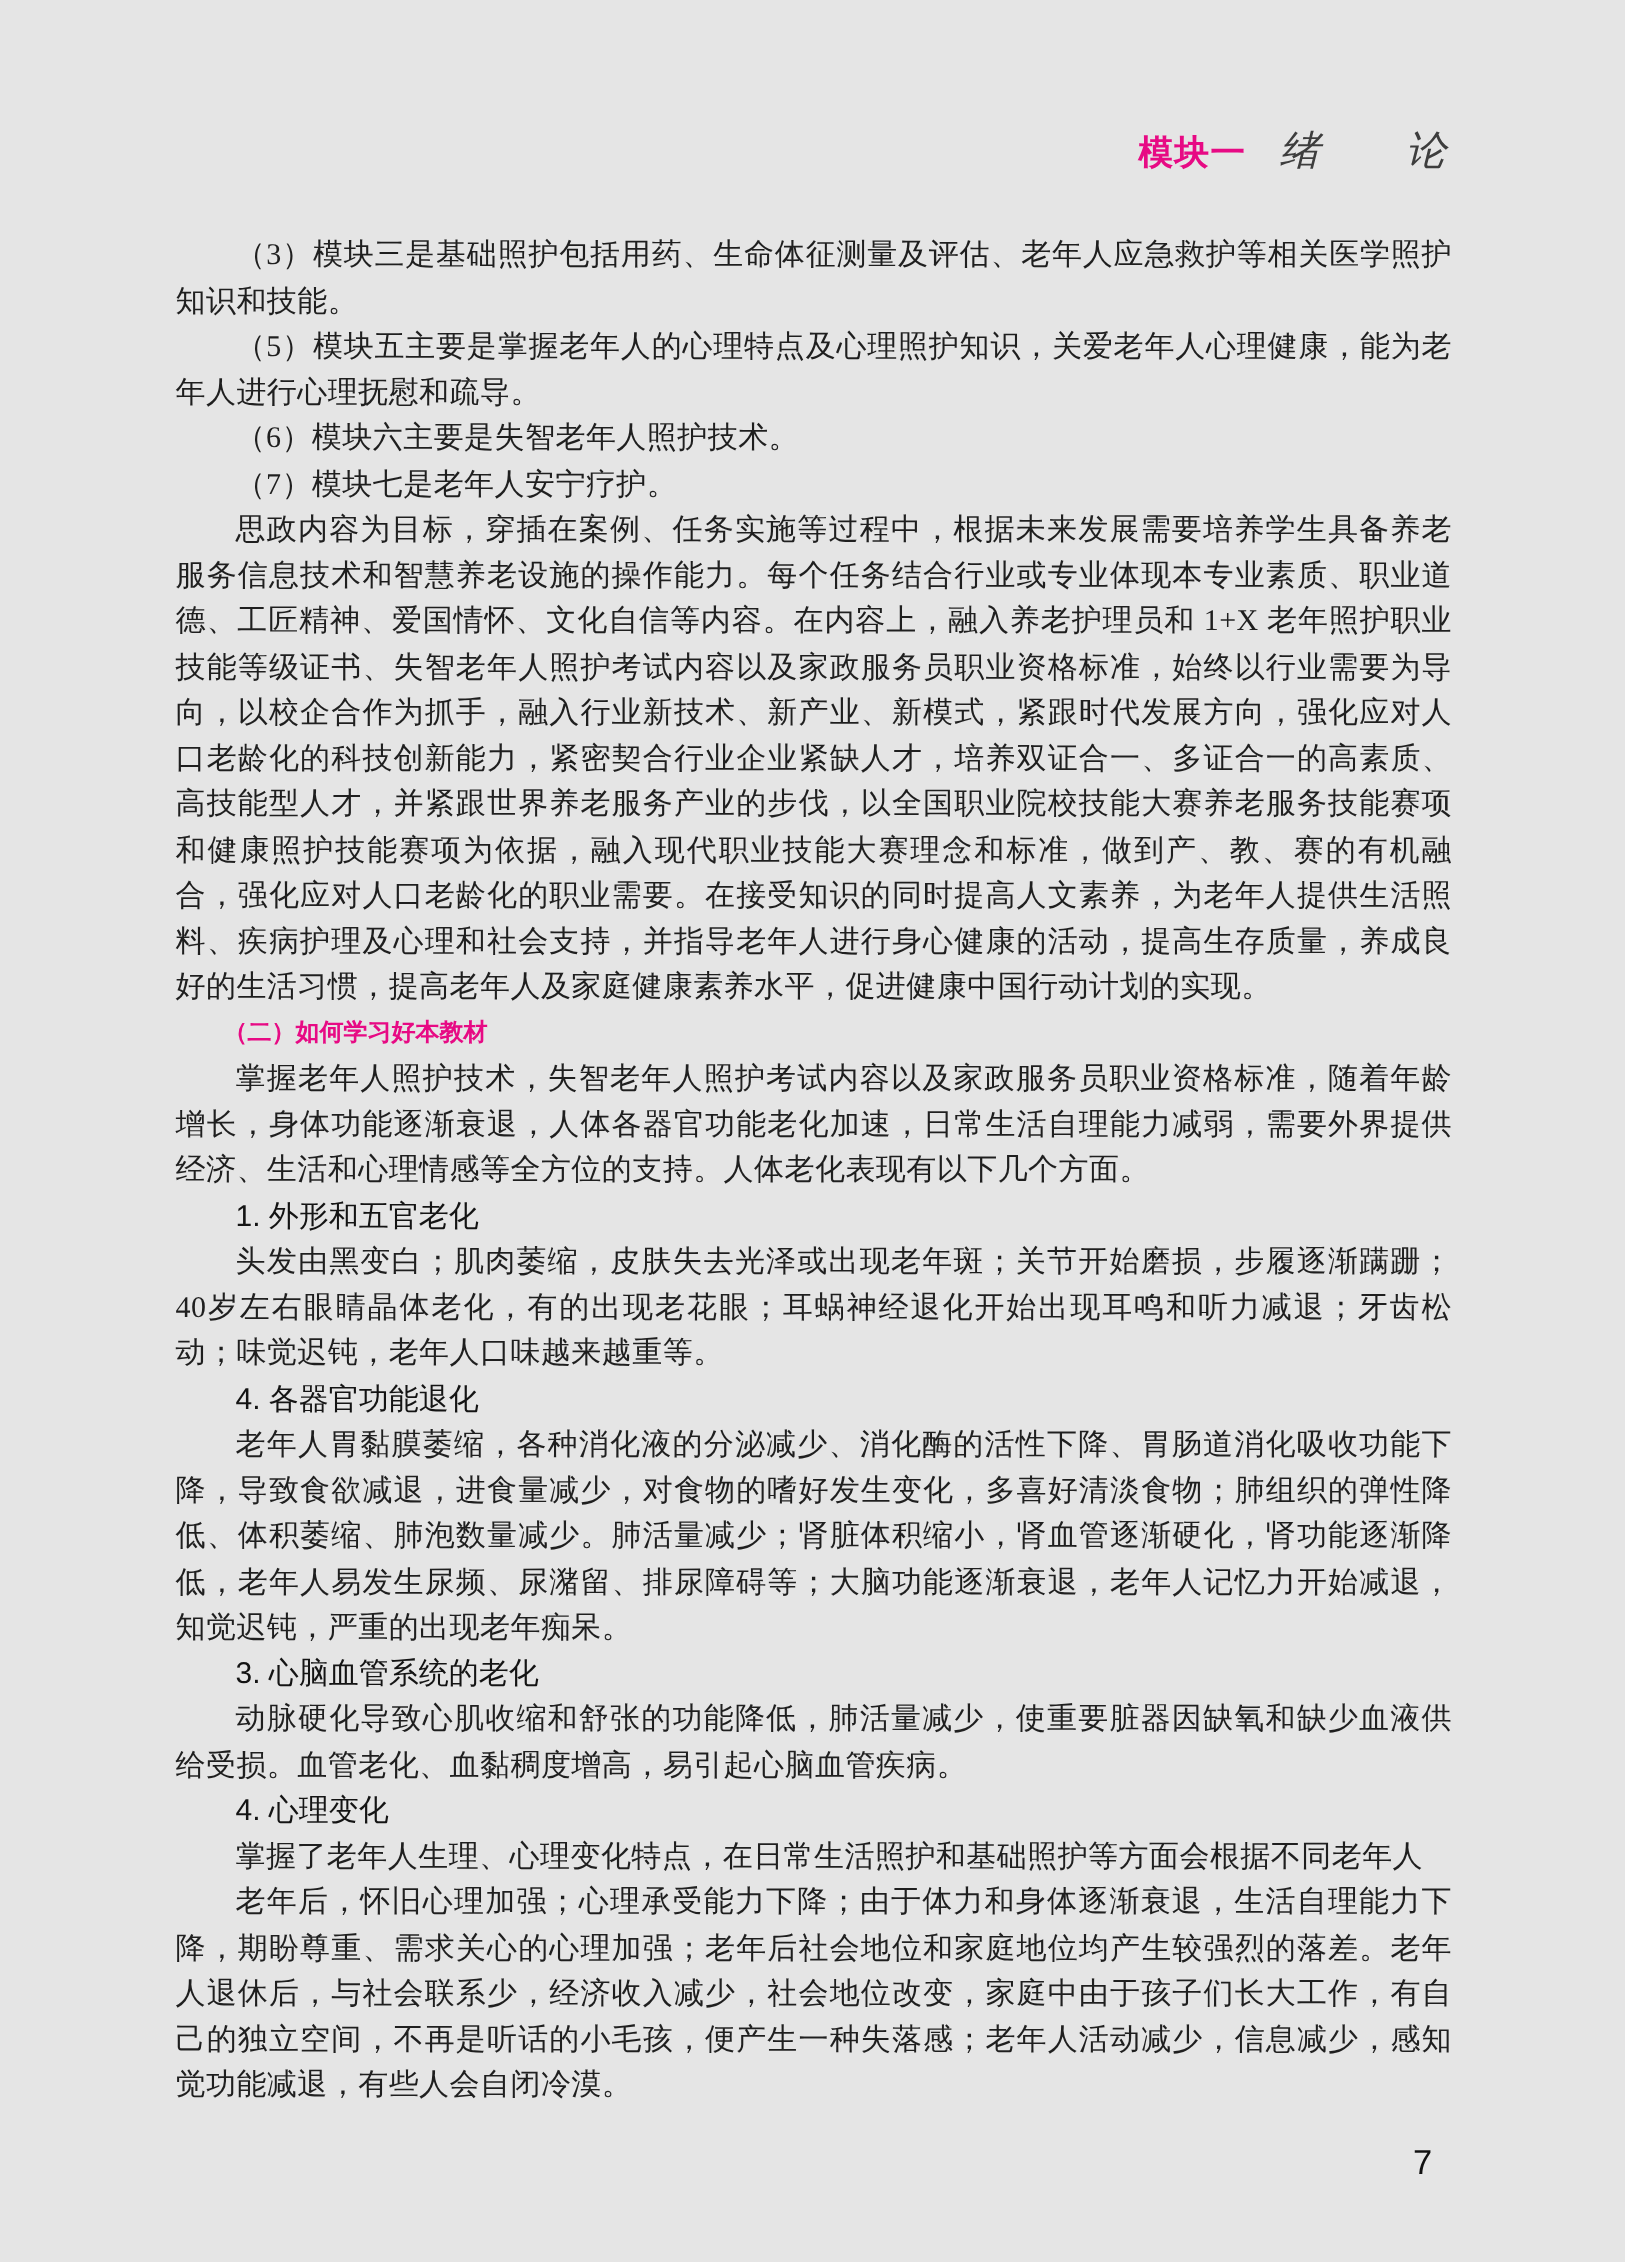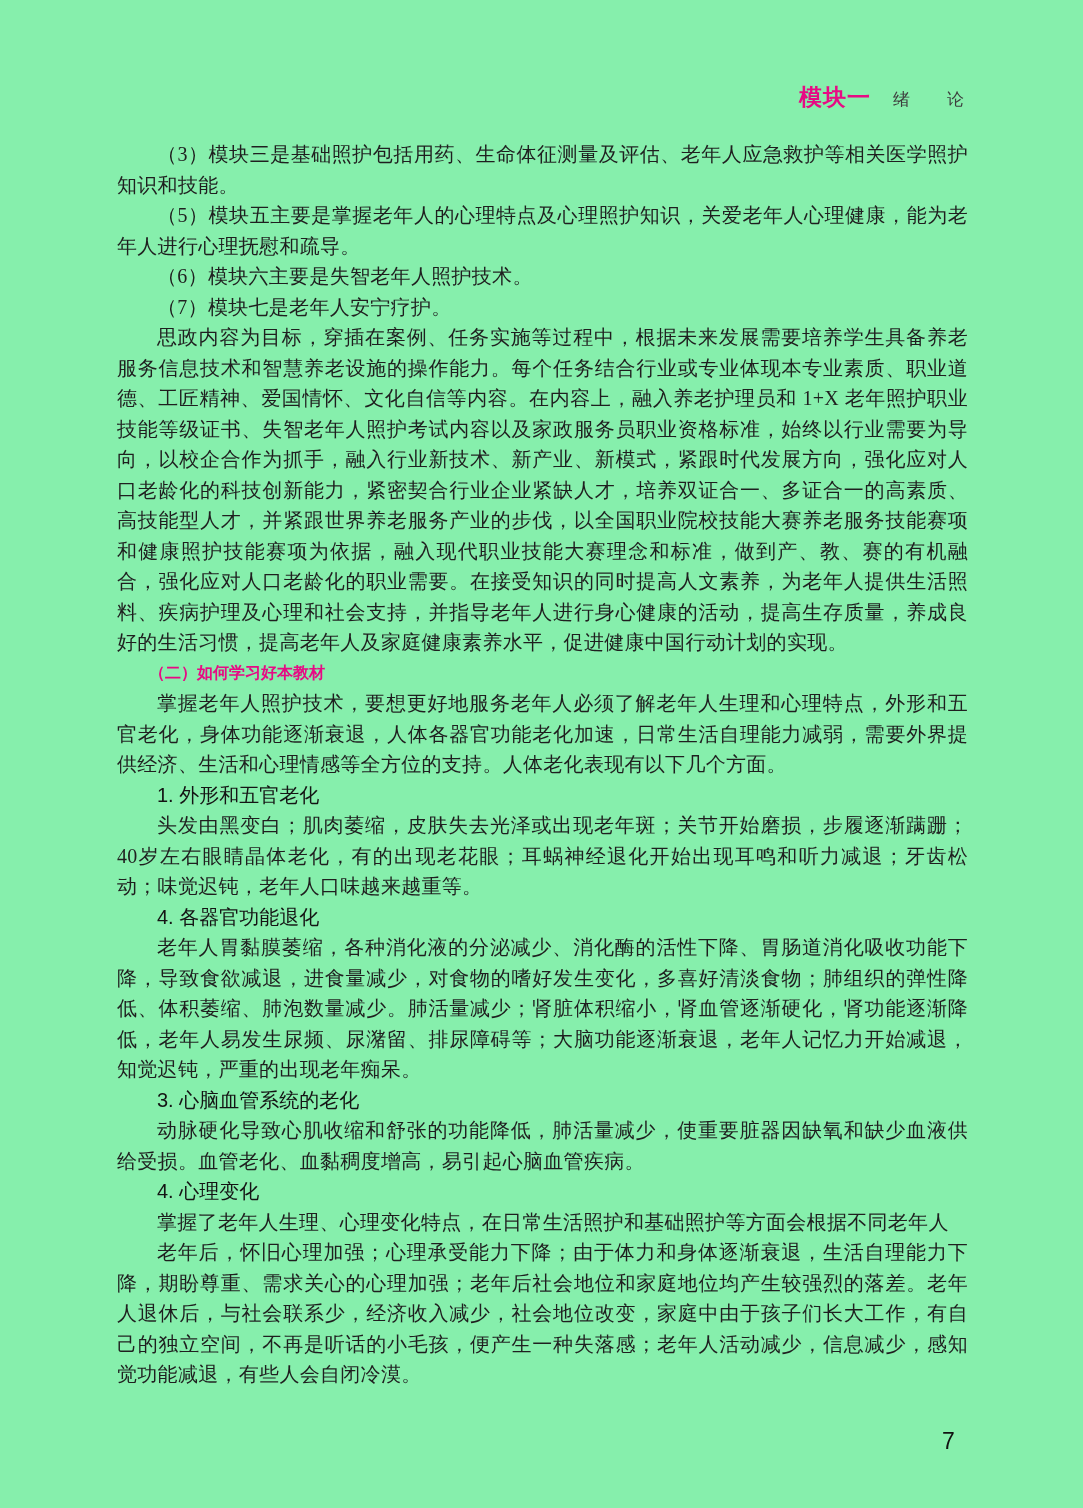--- a/index.html
+++ b/index.html
@@ -10,46 +10,47 @@
   }
   body {
     width: 1083px;
     height: 1508px;
     position: relative;
     font-family: "Liberation Serif", serif;
   }
   .page {
     position: absolute;
     inset: 0;
-    background: #86efac;
+    background: #e5e5e5;
   }
   .page-header {
     position: absolute;
     top: 82px;
     right: 118px;
     display: flex;
     align-items: baseline;
     font-family: "Liberation Sans", sans-serif;
   }
   .module-label {
     color: var(--accent, #e70a84);
     font-weight: bold;
     font-size: 23px;
     letter-spacing: 1px;
   }
   .chapter-title {
     margin-left: 22px;
-    font-size: 17px;
+    font-size: 27px;
     font-weight: 500;
     color: #3d3d3d;
     letter-spacing: 1px;
+    font-style: italic;
   }
   .content {
     position: absolute;
-    top: 139px;
+    top: 155px;
     left: 117px;
     width: 851px;
   }
   .body-para {
     margin: 0;
     font-family: "Liberation Serif", serif;
     font-size: 20px;
     line-height: 30.5px;
     letter-spacing: 0.3px;
     color: #1f1f1f;
@@ -93,21 +94,21 @@
     <span class="chapter-title">绪　　论</span>
   </div>
 
   <div class="content">
     <p class="body-para">（3）模块三是基础照护包括用药、生命体征测量及评估、老年人应急救护等相关医学照护知识和技能。</p>
     <p class="body-para">（5）模块五主要是掌握老年人的心理特点及心理照护知识，关爱老年人心理健康，能为老年人进行心理抚慰和疏导。</p>
     <p class="body-para">（6）模块六主要是失智老年人照护技术。</p>
     <p class="body-para">（7）模块七是老年人安宁疗护。</p>
     <p class="body-para">思政内容为目标，穿插在案例、任务实施等过程中，根据未来发展需要培养学生具备养老服务信息技术和智慧养老设施的操作能力。每个任务结合行业或专业体现本专业素质、职业道德、工匠精神、爱国情怀、文化自信等内容。在内容上，融入养老护理员和 1+X 老年照护职业技能等级证书、失智老年人照护考试内容以及家政服务员职业资格标准，始终以行业需要为导向，以校企合作为抓手，融入行业新技术、新产业、新模式，紧跟时代发展方向，强化应对人口老龄化的科技创新能力，紧密契合行业企业紧缺人才，培养双证合一、多证合一的高素质、高技能型人才，并紧跟世界养老服务产业的步伐，以全国职业院校技能大赛养老服务技能赛项和健康照护技能赛项为依据，融入现代职业技能大赛理念和标准，做到产、教、赛的有机融合，强化应对人口老龄化的职业需要。在接受知识的同时提高人文素养，为老年人提供生活照料、疾病护理及心理和社会支持，并指导老年人进行身心健康的活动，提高生存质量，养成良好的生活习惯，提高老年人及家庭健康素养水平，促进健康中国行动计划的实现。</p>
     <p class="h-pink">（二）如何学习好本教材</p>
-    <p class="body-para">掌握老年人照护技术，要想更好地服务老年人必须了解老年人生理和心理特点，外形和五官老化，身体功能逐渐衰退，人体各器官功能老化加速，日常生活自理能力减弱，需要外界提供经济、生活和心理情感等全方位的支持。人体老化表现有以下几个方面。</p>
+    <p class="body-para">掌握老年人照护技术，失智老年人照护考试内容以及家政服务员职业资格标准，随着年龄增长，身体功能逐渐衰退，人体各器官功能老化加速，日常生活自理能力减弱，需要外界提供经济、生活和心理情感等全方位的支持。人体老化表现有以下几个方面。</p>
     <p class="h-num">1. 外形和五官老化</p>
     <p class="body-para">头发由黑变白；肌肉萎缩，皮肤失去光泽或出现老年斑；关节开始磨损，步履逐渐蹒跚；40岁左右眼睛晶体老化，有的出现老花眼；耳蜗神经退化开始出现耳鸣和听力减退；牙齿松动；味觉迟钝，老年人口味越来越重等。</p>
     <p class="h-num">4. 各器官功能退化</p>
     <p class="body-para">老年人胃黏膜萎缩，各种消化液的分泌减少、消化酶的活性下降、胃肠道消化吸收功能下降，导致食欲减退，进食量减少，对食物的嗜好发生变化，多喜好清淡食物；肺组织的弹性降低、体积萎缩、肺泡数量减少。肺活量减少；肾脏体积缩小，肾血管逐渐硬化，肾功能逐渐降低，老年人易发生尿频、尿潴留、排尿障碍等；大脑功能逐渐衰退，老年人记忆力开始减退，知觉迟钝，严重的出现老年痴呆。</p>
     <p class="h-num">3. 心脑血管系统的老化</p>
     <p class="body-para">动脉硬化导致心肌收缩和舒张的功能降低，肺活量减少，使重要脏器因缺氧和缺少血液供给受损。血管老化、血黏稠度增高，易引起心脑血管疾病。</p>
     <p class="h-num">4. 心理变化</p>
     <p class="body-para">掌握了老年人生理、心理变化特点，在日常生活照护和基础照护等方面会根据不同老年人</p>
     <p class="body-para">老年后，怀旧心理加强；心理承受能力下降；由于体力和身体逐渐衰退，生活自理能力下降，期盼尊重、需求关心的心理加强；老年后社会地位和家庭地位均产生较强烈的落差。老年人退休后，与社会联系少，经济收入减少，社会地位改变，家庭中由于孩子们长大工作，有自己的独立空间，不再是听话的小毛孩，便产生一种失落感；老年人活动减少，信息减少，感知觉功能减退，有些人会自闭冷漠。</p>
   </div>

